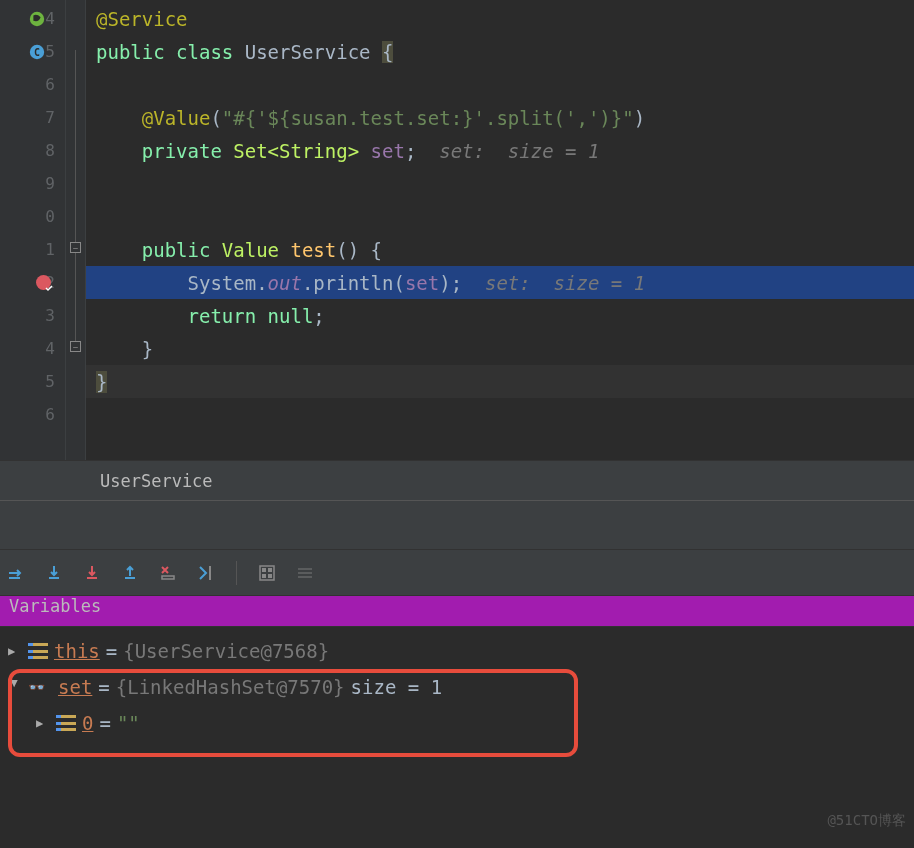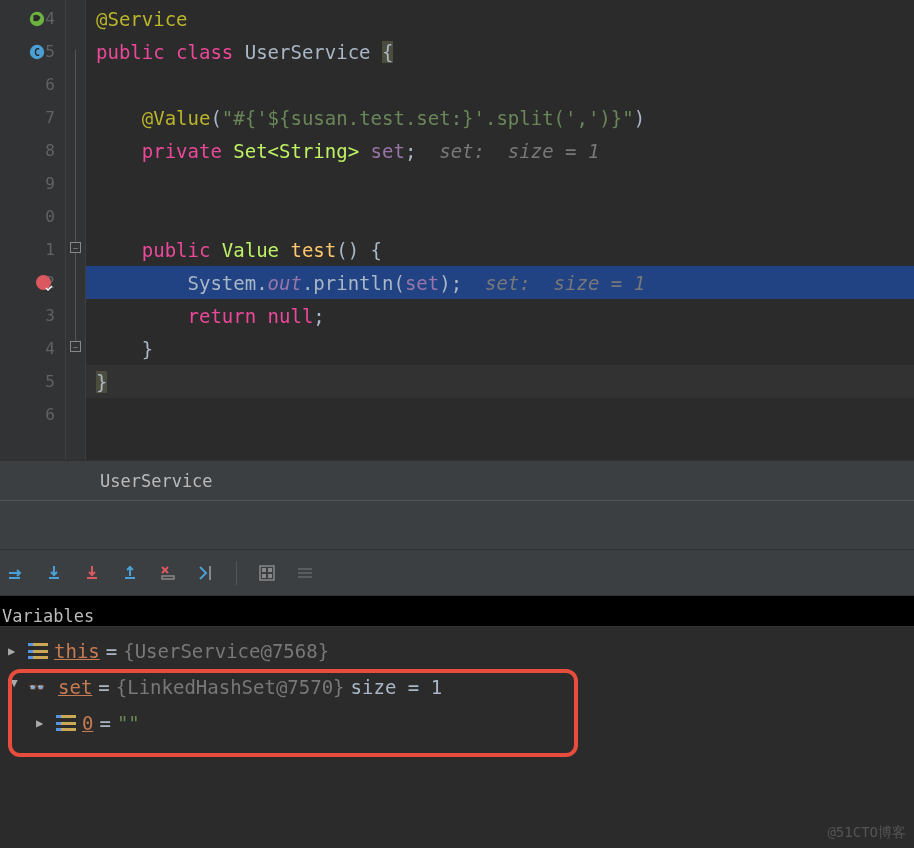--- a/index.html
+++ b/index.html
@@ -83,21 +83,21 @@
       font-size: 19px;
       white-space: pre;
     }
     .code-line.highlighted {
       background: #214283;
     }
     .code-line.current {
       background: #323232;
     }
     .annotation { color: #bbb529; }
-    .keyword { color: #ec4899; }
+    .keyword { color: #86efac; }
     .class-name { color: #a9b7c6; }
     .string { color: #6a8759; }
     .type { color: #bef264; }
     .method { color: #ffc66d; }
     .field { color: #9876aa; }
     .static-field { color: #9876aa; font-style: italic; }
     .param { color: #9876aa; }
     .hint { color: #787878; font-style: italic; }
     .brace-hl { background: #4d4d3d; }
     .breadcrumb-bar {
@@ -133,26 +133,26 @@
     .tb-icon {
       width: 20px;
       height: 20px;
       display: flex;
       align-items: center;
       justify-content: center;
       cursor: pointer;
     }
     .variables-header {
       height: 32px;
-      background: #000000;
+      background: #a21caf;
       border-top: 1px solid #323232;
       border-bottom: 1px solid #323232;
       display: flex;
-      align-items: flex-end;
-      padding-left: 2px;
+      align-items: flex-start;
+      padding-left: 9px;
       font-size: 17px;
       color: #bbb;
     }
     .variables-body {
       background: #2b2b2b;
       padding-top: 6px;
       padding-left: 8px;
       height: 220px;
       position: relative;
     }
@@ -195,21 +195,21 @@
       border-radius: 12px;
       left: 8px;
       top: 42px;
       width: 570px;
       height: 88px;
       pointer-events: none;
     }
     .watermark {
       position: absolute;
       right: 8px;
-      bottom: 6px;
+      bottom: 18px;
       color: #555;
       font-size: 14px;
     }
     .bp-icon {
       width: 15px; height: 15px; border-radius: 50%;
       background: #db5860;
       position: absolute; left: 36px;
     }
     .check-badge {
       width: 8px; height: 8px;

